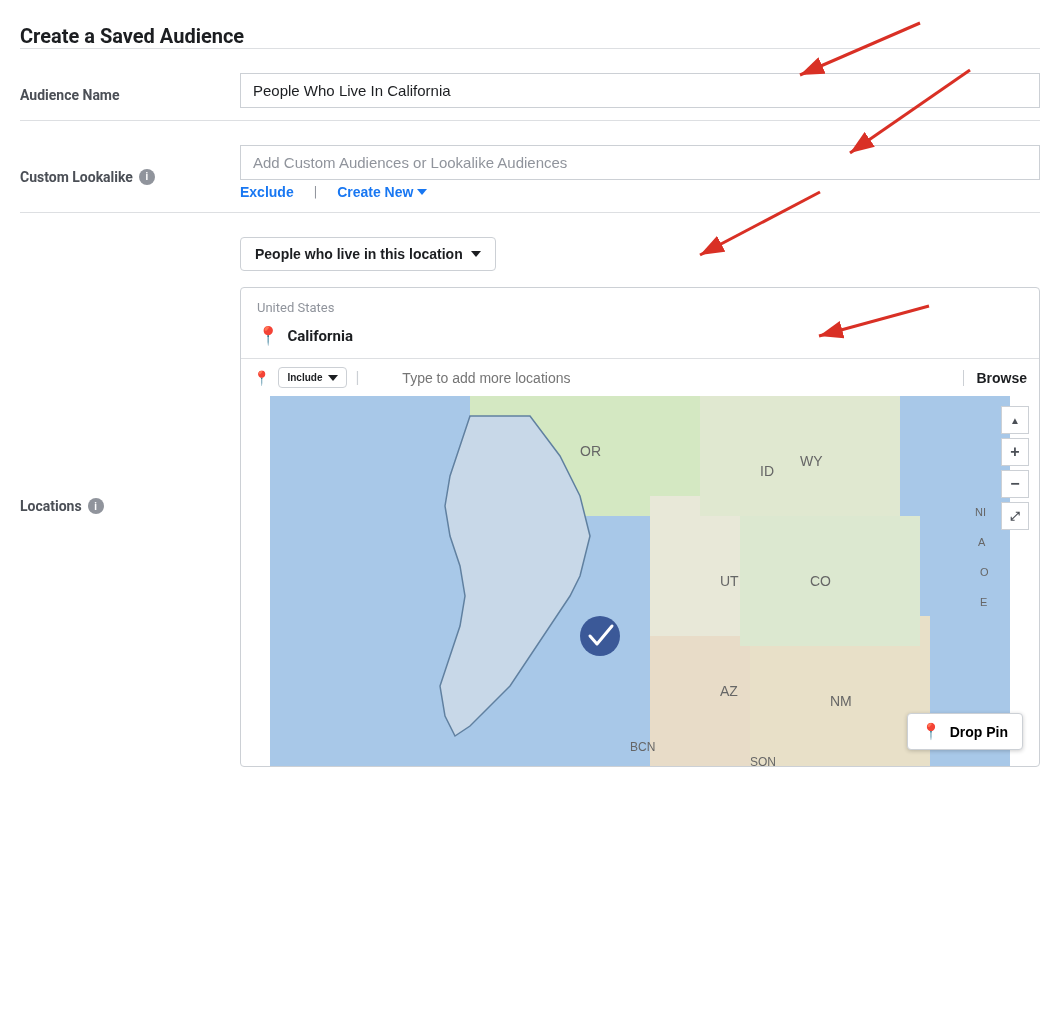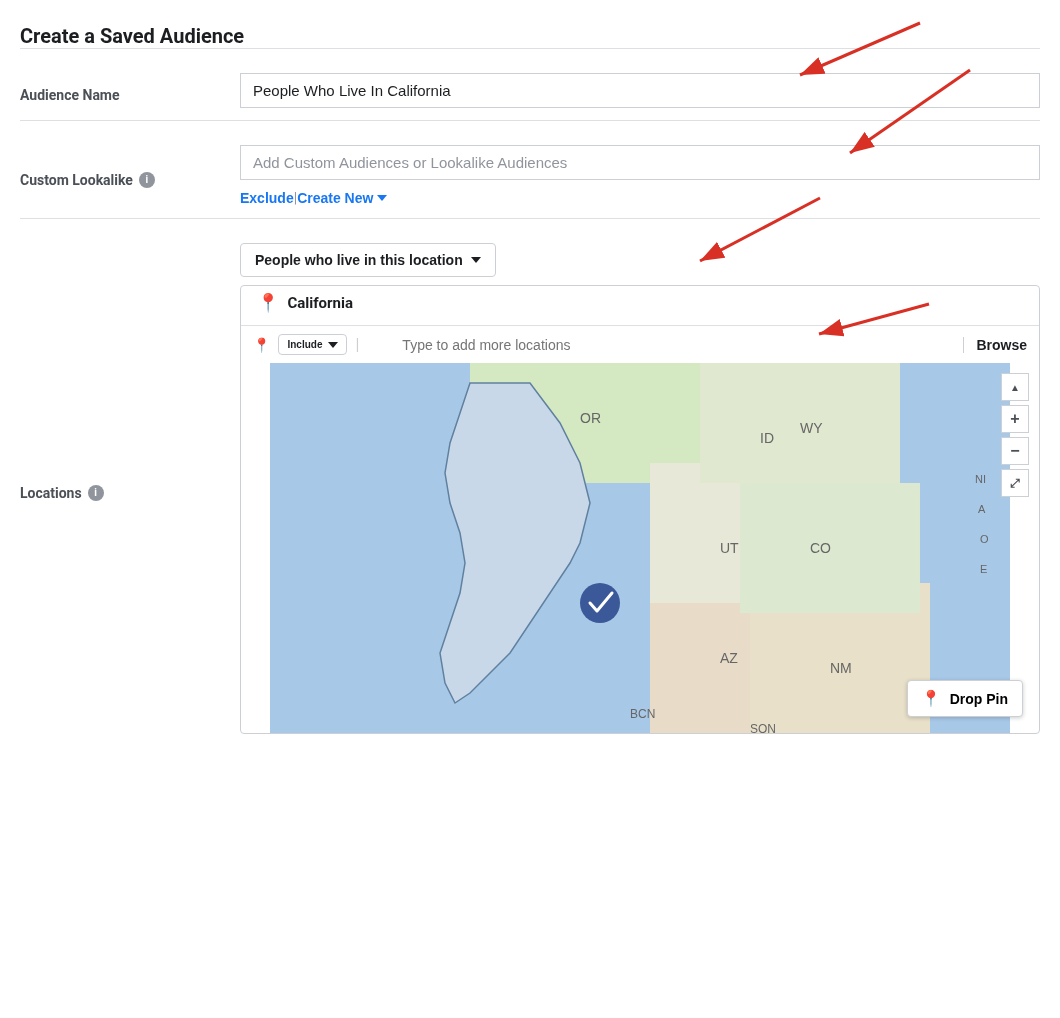--- a/index.html
+++ b/index.html
@@ -67,22 +67,22 @@
       color: #1c1e21;
       outline: none;
       background: #fff;
     }
     .text-input::placeholder {
       color: #90949c;
     }
     .link-row {
       display: flex;
       align-items: center;
-      gap: 0;
-      margin-top: 10px;
+      gap: 20px;
+      margin-top: 4px;
     }
     .link-btn {
       color: #1877f2;
       font-size: 14px;
       font-weight: 600;
       cursor: pointer;
       background: none;
       border: none;
       padding: 0;
       display: flex;
@@ -98,21 +98,21 @@
       align-items: center;
       gap: 8px;
       padding: 8px 14px;
       background: #fff;
       border: 1px solid #ccd0d5;
       border-radius: 4px;
       font-size: 14px;
       font-weight: 700;
       color: #1c1e21;
       cursor: pointer;
-      margin-bottom: 8px;
+      margin-bottom: 16px;
     }
     .chevron-down {
       width: 0; height: 0;
       border-left: 5px solid transparent;
       border-right: 5px solid transparent;
       border-top: 6px solid #1c1e21;
       display: inline-block;
     }
     .chevron-down-blue {
       border-top-color: #1877f2;
@@ -302,20 +302,21 @@
         </defs>
         <line x1="160" y1="5" x2="40" y2="68" stroke="#d93025" stroke-width="3" marker-end="url(#arrowhead3)"></line>
       </svg>
       <button class="dropdown-btn">
         <span>People who live in this location</span>
         <span class="chevron-down"></span>
       </button>
 
       <div class="locations-box">
         <div style="position:relative;">
+          <div class="location-country">United States</div>
           <div class="location-item">
             <span class="pin-icon">📍</span>
             <span>California</span>
           </div>
 
           <svg style="position:absolute;top:10px;right:100px;pointer-events:none;z-index:10;" width="200" height="60">
             <defs>
               <marker id="arrowhead4" markerWidth="8" markerHeight="6" refX="8" refY="3" orient="auto">
                 <polygon points="0 0, 8 3, 0 6" fill="#d93025"></polygon>
               </marker>

